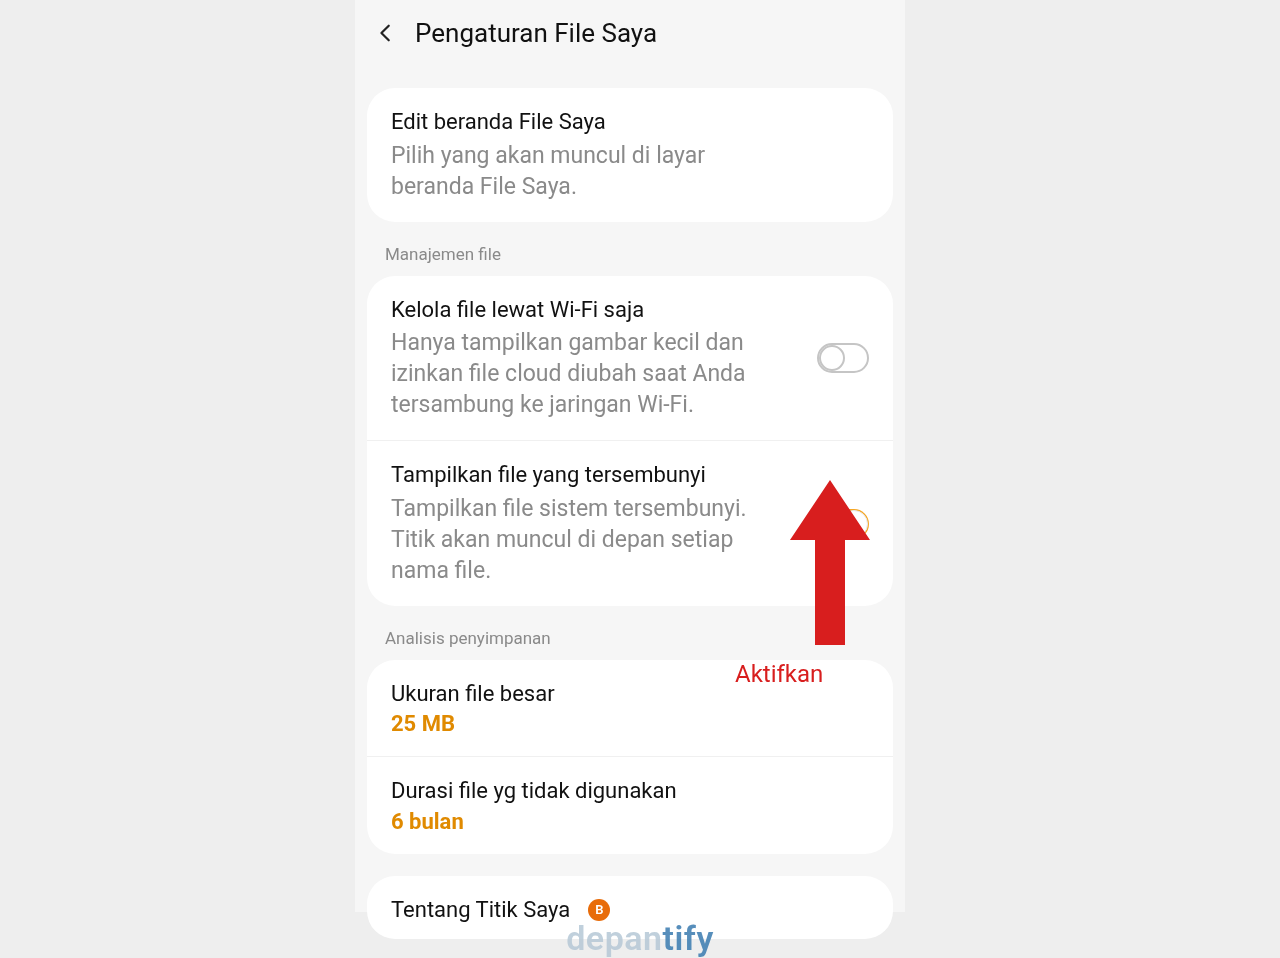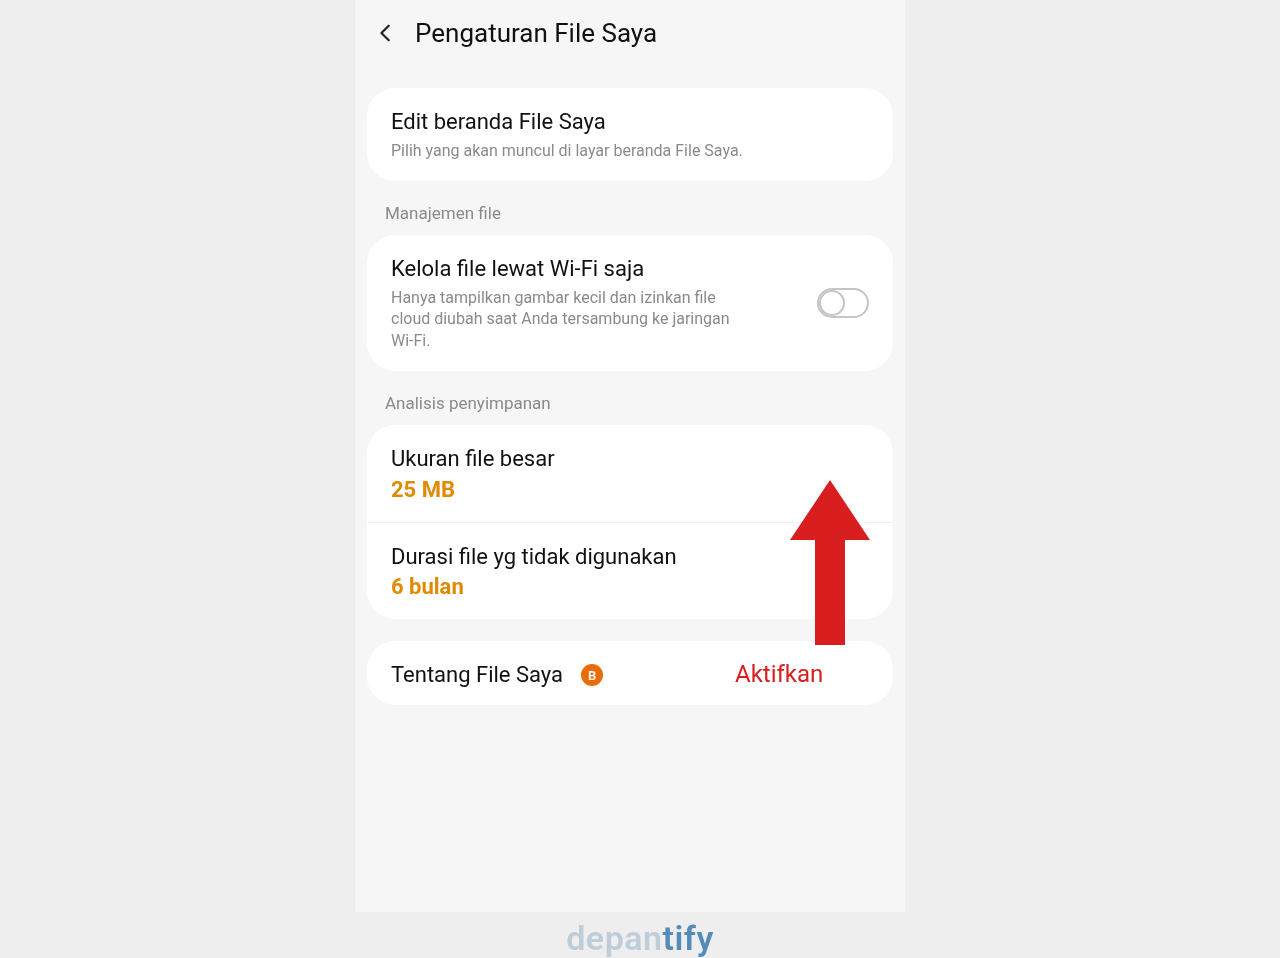--- a/index.html
+++ b/index.html
@@ -49,21 +49,21 @@
     gap: 22px;
   }
   .row-main { flex: 1; min-width: 0; }
   .title {
     font-size: 22px;
     color: #111;
     line-height: 1.25;
     font-weight: 400;
   }
   .subtitle {
-    font-size: 16px;
+    font-size: 23px;
     color: #8a8a8a;
     line-height: 1.35;
     margin-top: 4px;
     max-width: 360px;
   }
   .value-orange {
     font-size: 22px;
     color: #e08a00;
     margin-top: 4px;
     font-weight: bold;
@@ -176,38 +176,47 @@
   <div class="card">
     <div class="row row-flex">
       <div class="row-main">
         <div class="title">Kelola file lewat Wi-Fi saja</div>
         <div class="subtitle">Hanya tampilkan gambar kecil dan izinkan file cloud diubah saat Anda tersambung ke jaringan Wi-Fi.</div>
       </div>
       <div class="toggle toggle-off">
         <div class="knob"></div>
       </div>
     </div>
+    <div class="row row-flex">
+      <div class="row-main">
+        <div class="title">Tampilkan file yang tersembunyi</div>
+        <div class="subtitle">Tampilkan file sistem tersembunyi. Titik akan muncul di depan setiap nama file.</div>
+      </div>
+      <div class="toggle toggle-on">
+        <div class="knob"></div>
+      </div>
+    </div>
   </div>
 
   <div class="section-label">Analisis penyimpanan</div>
 
   <div class="card">
     <div class="row">
       <div class="title">Ukuran file besar</div>
       <div class="value-orange">25 MB</div>
     </div>
     <div class="row">
       <div class="title">Durasi file yg tidak digunakan</div>
       <div class="value-orange">6 bulan</div>
     </div>
   </div>
 
   <div class="card" style="margin-bottom:0;">
     <div class="row" style="padding-bottom:16px;">
-      <span class="title" style="display:inline; vertical-align:middle;">Tentang File Saya</span>
+      <span class="title" style="display:inline; vertical-align:middle;">Tentang Titik Saya</span>
       <span class="badge-b">B</span>
     </div>
   </div>
 
 </div>
 
 <div class="annotation">
   <svg width="100" height="180" viewBox="0 0 100 180">
     <g fill="#d81e1e">
       <polygon points="50,0 90,60 65,60 65,165 35,165 35,60 10,60"></polygon>

